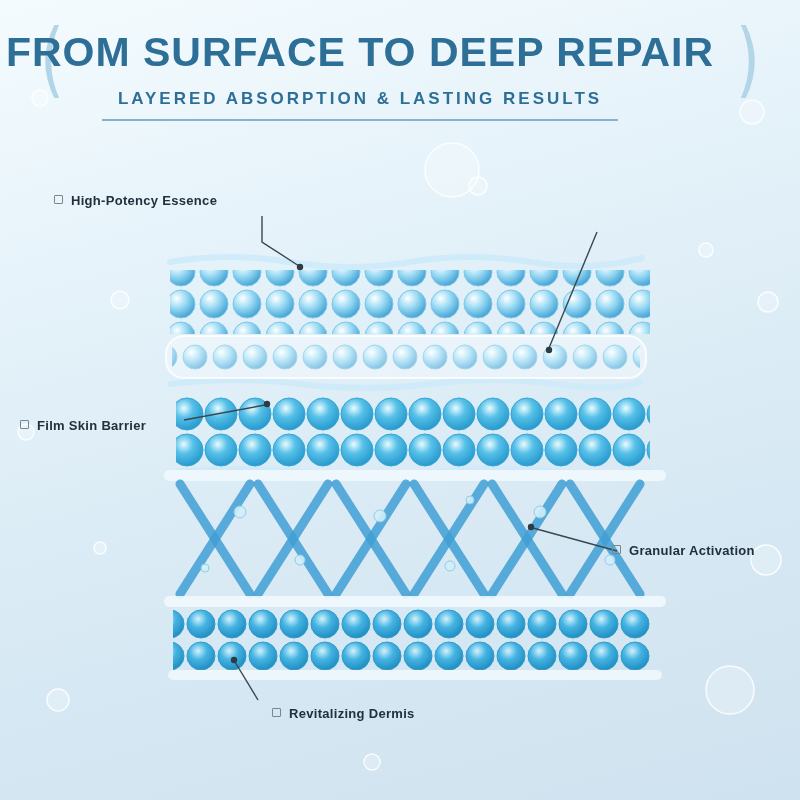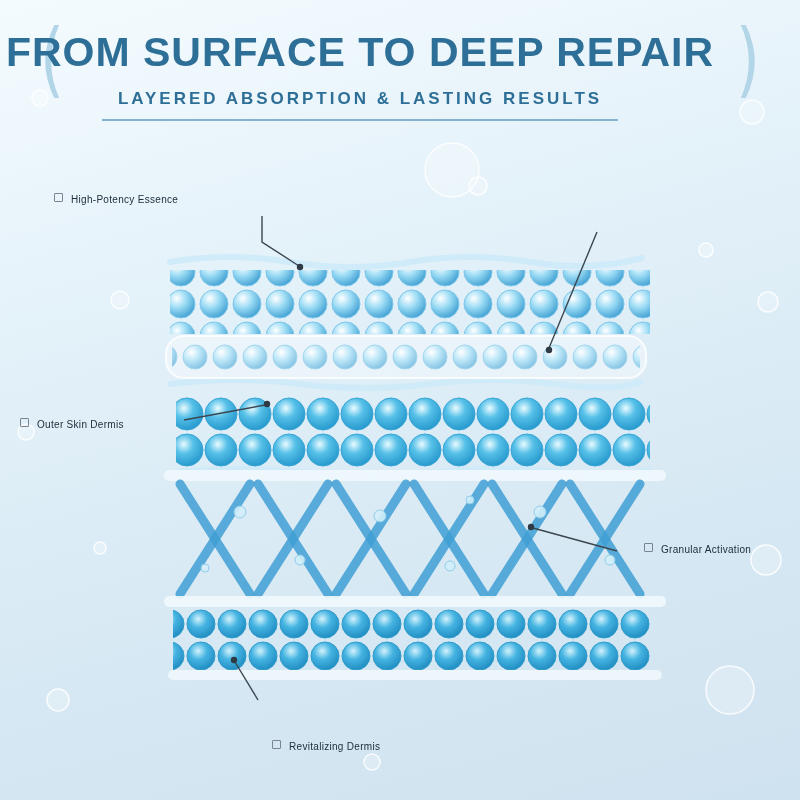--- a/index.html
+++ b/index.html
@@ -27,21 +27,21 @@
   .paren.left{left:36px;}
   .paren.right{right:36px;}
   .subtitle-wrap{
     display:inline-block;margin-top:14px;
     border-bottom:2px solid #85b3cf;padding:0 16px 10px 16px;
   }
   .subtitle{
     font-size:17px;font-weight:bold;color:#2e6f97;letter-spacing:3px;
   }
   .callout{
-    position:absolute;z-index:4;font-size:10px;font-weight:normal;color:#20303c;
+    position:absolute;z-index:4;font-size:13px;font-weight:bold;color:#20303c;
     letter-spacing:.3px;white-space:nowrap;
   }
   .sq{
     display:inline-block;width:7px;height:7px;border:1.5px solid #7a858e;
     border-radius:1px;margin-right:8px;vertical-align:1px;background:transparent;
   }
 </style>
 </head>
 <body>
 
@@ -172,24 +172,24 @@
       <span class="subtitle">LAYERED ABSORPTION &amp; LASTING RESULTS</span>
     </div>
   </div>
 
   <div class="callout" style="left:54px;top:193px;">
     <span class="sq"></span><span>High-Potency Essence</span>
   </div>
 
 
   <div class="callout" style="left:20px;top:418px;">
-    <span class="sq"></span><span>Outer Skin Dermis</span>
+    <span class="sq"></span><span>Film Skin Barrier</span>
   </div>
 
-  <div class="callout" style="left:644px;top:543px;">
+  <div class="callout" style="left:612px;top:543px;">
     <span class="sq"></span><span>Granular Activation</span>
   </div>
 
-  <div class="callout" style="left:272px;top:706px;margin-top:34px;">
+  <div class="callout" style="left:272px;top:706px;">
     <span class="sq"></span><span>Revitalizing Dermis</span>
   </div>
 
 </div>
 
 </body></html>

